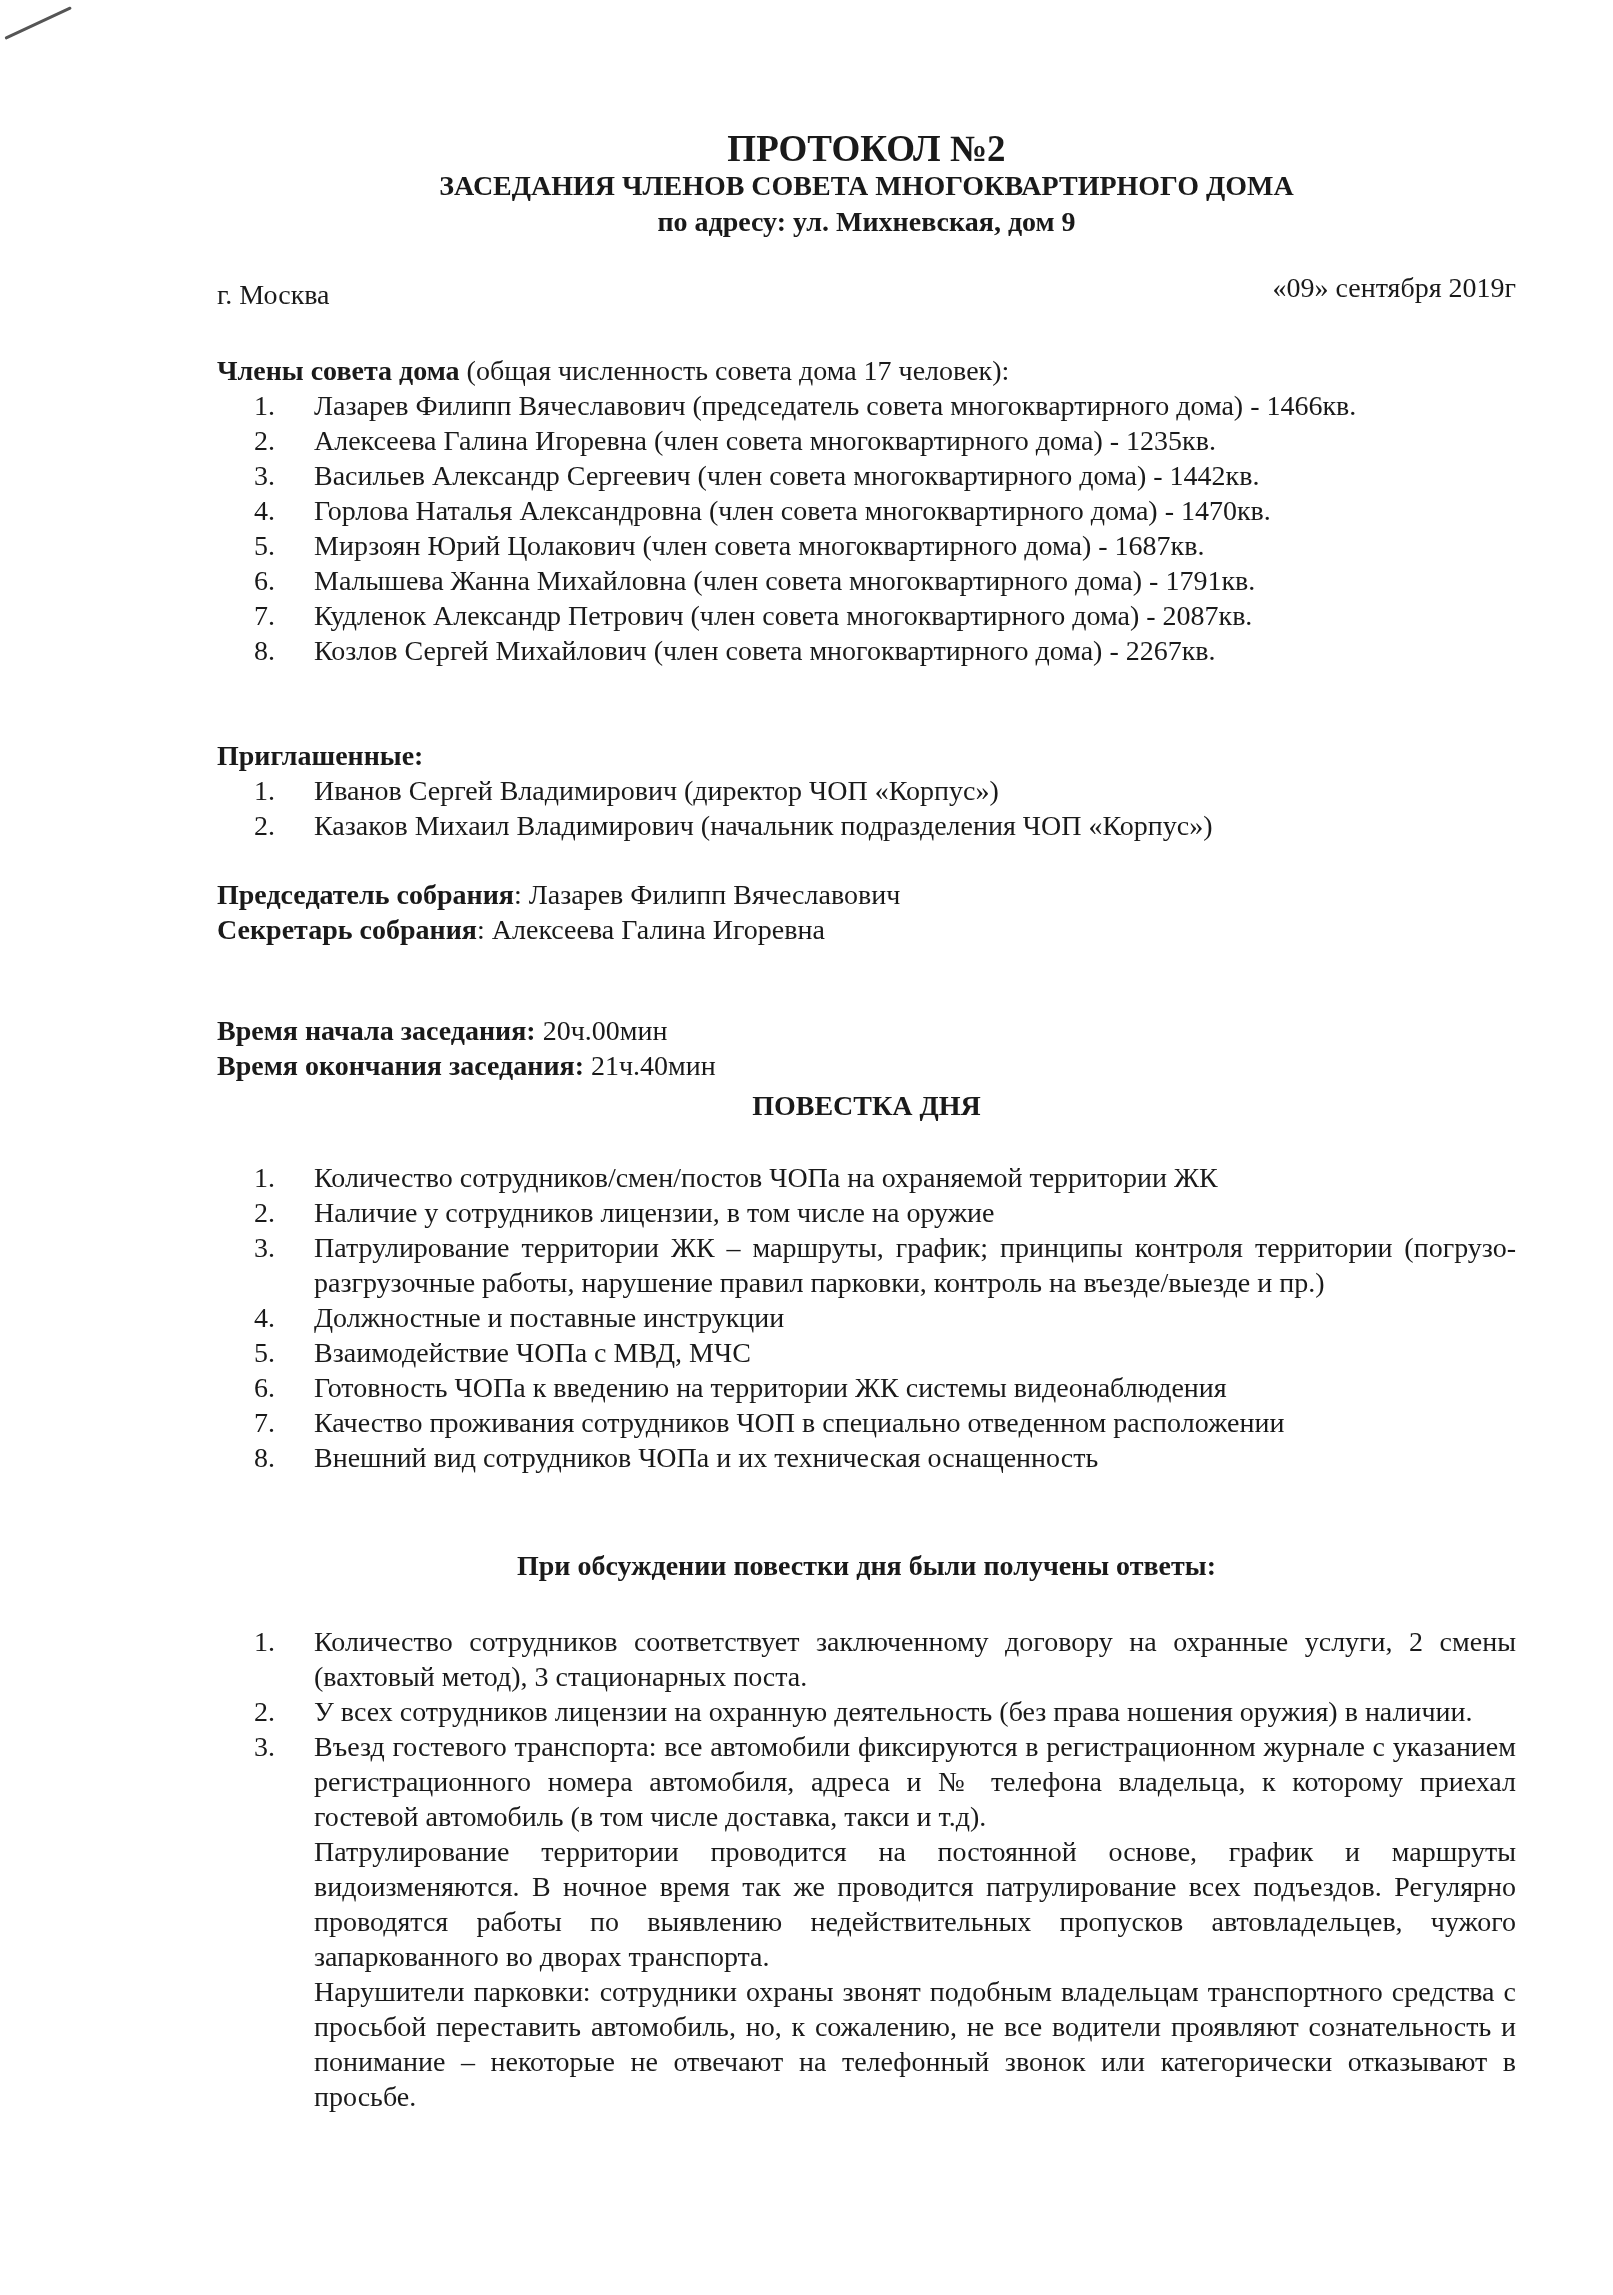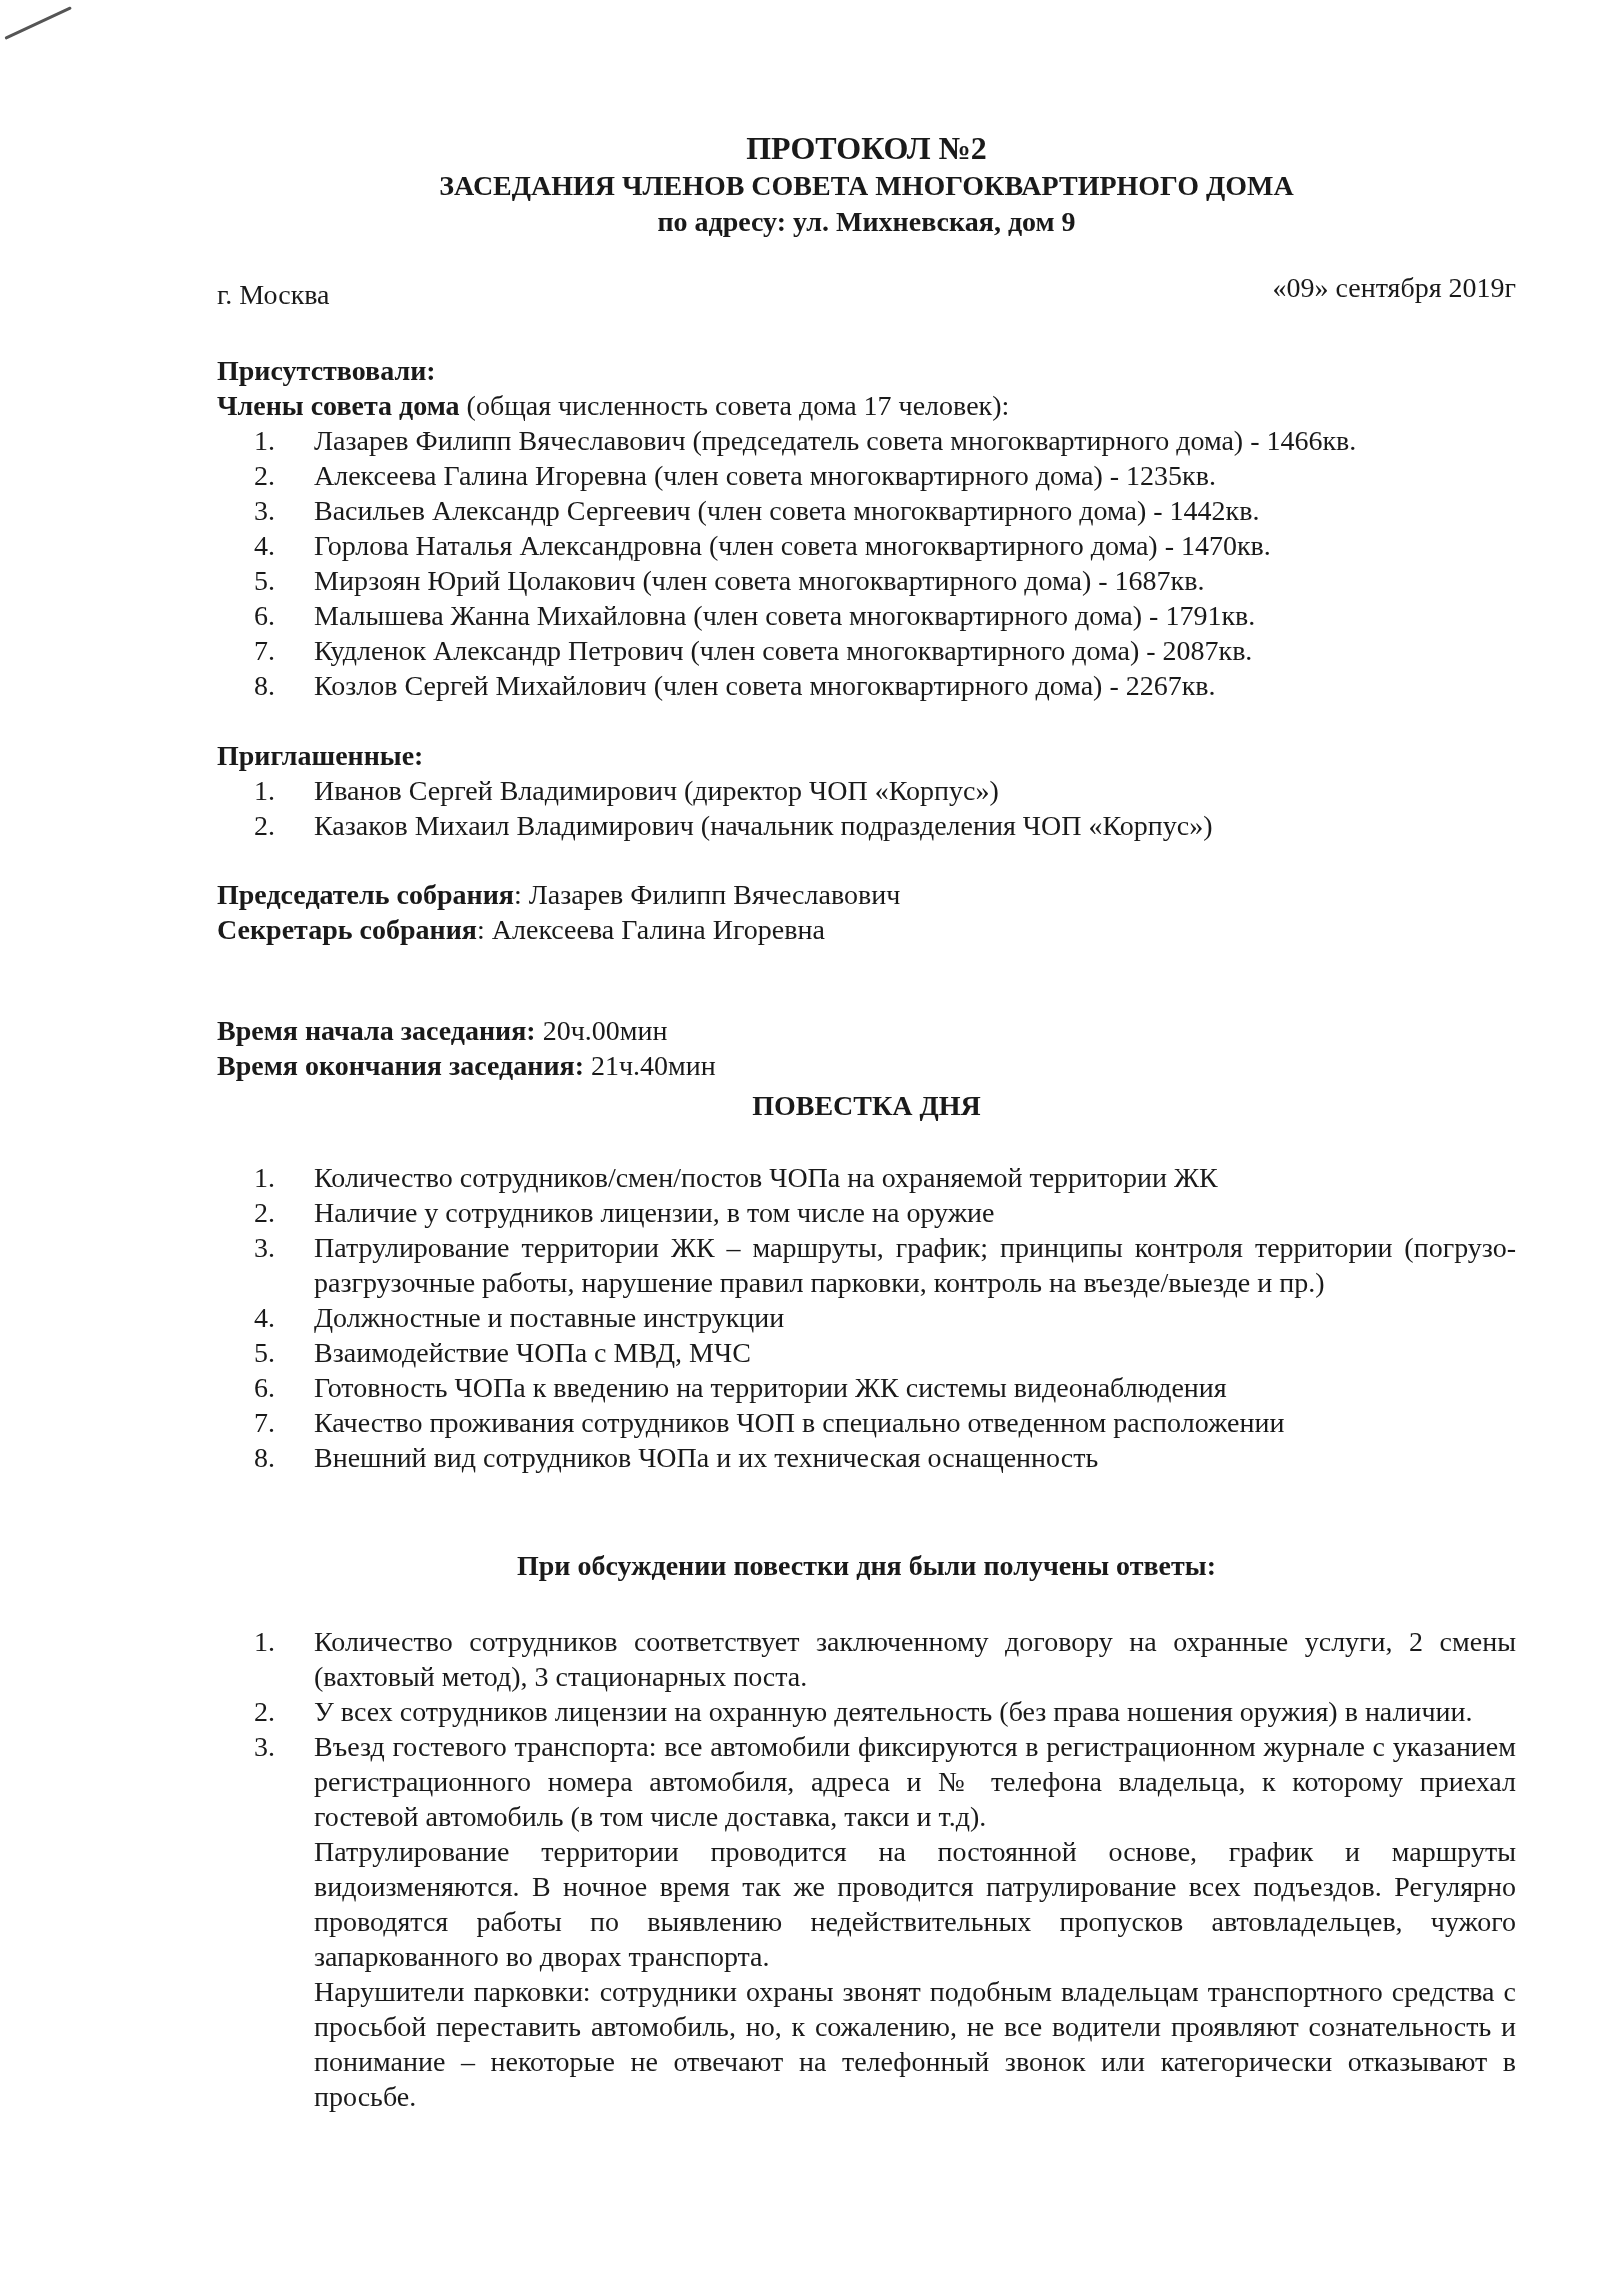--- a/index.html
+++ b/index.html
@@ -10,21 +10,21 @@
     font-size: 28px;
     line-height: 35px;
   }
   .pen-mark {
     position: absolute; left: 5.3px; top: 37px; width: 73px; height: 2.7px;
     background: #555; transform: rotate(-25deg); transform-origin: left center;
     border-radius: 1.3px;
   }
   .page { position: absolute; left: 217px; top: 0; width: 1299px; }
   .center { text-align: center; font-weight: bold; }
-  .title1 { position: absolute; left: 0; width: 100%; top: 131px; font-size: 32px; text-align: center; }
+  .title1 { position: absolute; left: 0; width: 100%; top: 131px; font-size: 37px; text-align: center; }
   .title2 { position: absolute; left: 0; width: 100%; top: 168px; font-size: 28px; }
   .title3 { position: absolute; left: 0; width: 100%; top: 204px; font-size: 28px; }
   .city { position: absolute; left: 0; top: 277px; }
   .date { position: absolute; right: 0; top: 270px; }
   .block { position: absolute; left: 0; width: 100%; }
   .b { font-weight: bold; }
   ol { margin: 0; padding: 0; list-style: none; }
   ol li { position: relative; padding-left: 97px; }
   ol li .num { position: absolute; left: 37px; top: 0; }
   .justify { text-align: justify; }
@@ -38,21 +38,20 @@
 <div class="page">
 
   <div class="center title1">ПРОТОКОЛ №2</div>
   <div class="center title2">ЗАСЕДАНИЯ ЧЛЕНОВ СОВЕТА МНОГОКВАРТИРНОГО ДОМА</div>
   <div class="center title3">по адресу: ул. Михневская, дом 9</div>
 
   <div class="city">г. Москва</div>
   <div class="date">«09» сентября 2019г</div>
 
   <div class="block" style="top:353px;">
-    <div class="b">Присутствовали:</div>
     <div><span class="b">Члены совета дома</span><span> (общая численность совета дома 17 человек):</span></div>
     <ol>
       <li><span class="num">1.</span><span>Лазарев Филипп Вячеславович (председатель совета многоквартирного дома) - 1466кв.</span></li>
       <li><span class="num">2.</span><span>Алексеева Галина Игоревна  (член совета многоквартирного дома) - 1235кв.</span></li>
       <li><span class="num">3.</span><span>Васильев Александр Сергеевич (член совета многоквартирного дома) - 1442кв.</span></li>
       <li><span class="num">4.</span><span>Горлова Наталья Александровна (член совета многоквартирного дома) - 1470кв.</span></li>
       <li><span class="num">5.</span><span>Мирзоян Юрий Цолакович (член совета многоквартирного дома) - 1687кв.</span></li>
       <li><span class="num">6.</span><span>Малышева Жанна Михайловна (член совета многоквартирного дома)  - 1791кв.</span></li>
       <li><span class="num">7.</span><span>Кудленок Александр Петрович (член совета многоквартирного дома) - 2087кв.</span></li>
       <li><span class="num">8.</span><span>Козлов Сергей Михайлович (член совета многоквартирного дома) - 2267кв.</span></li>

